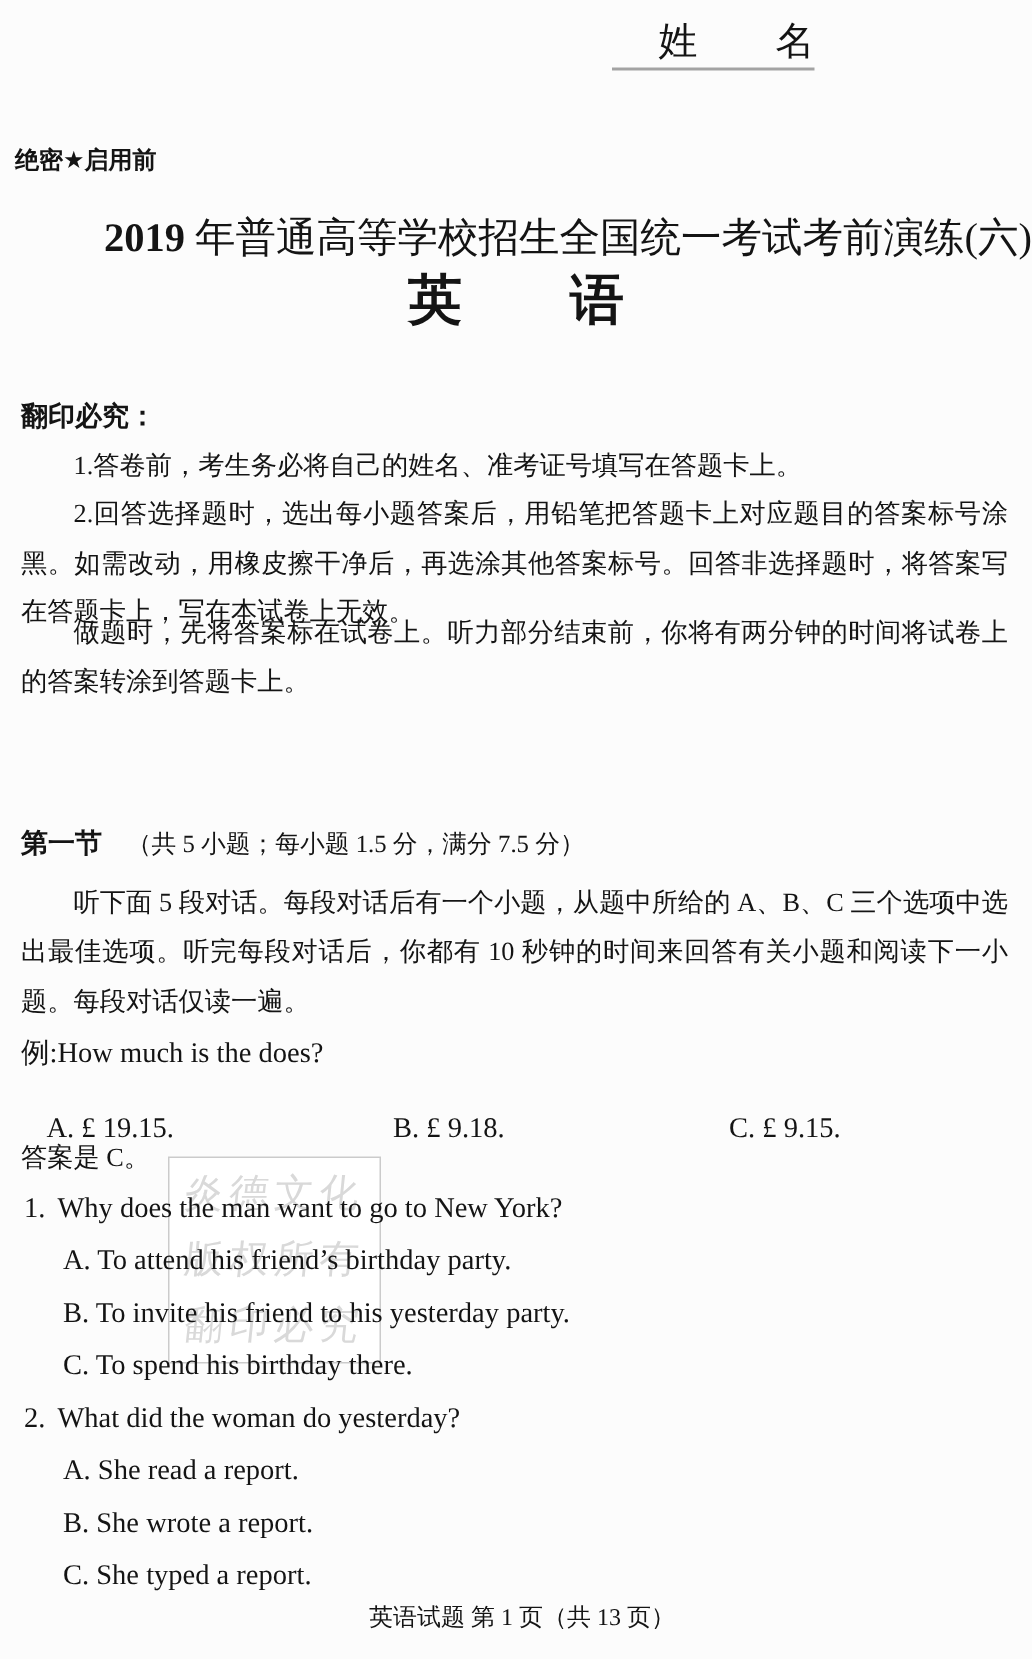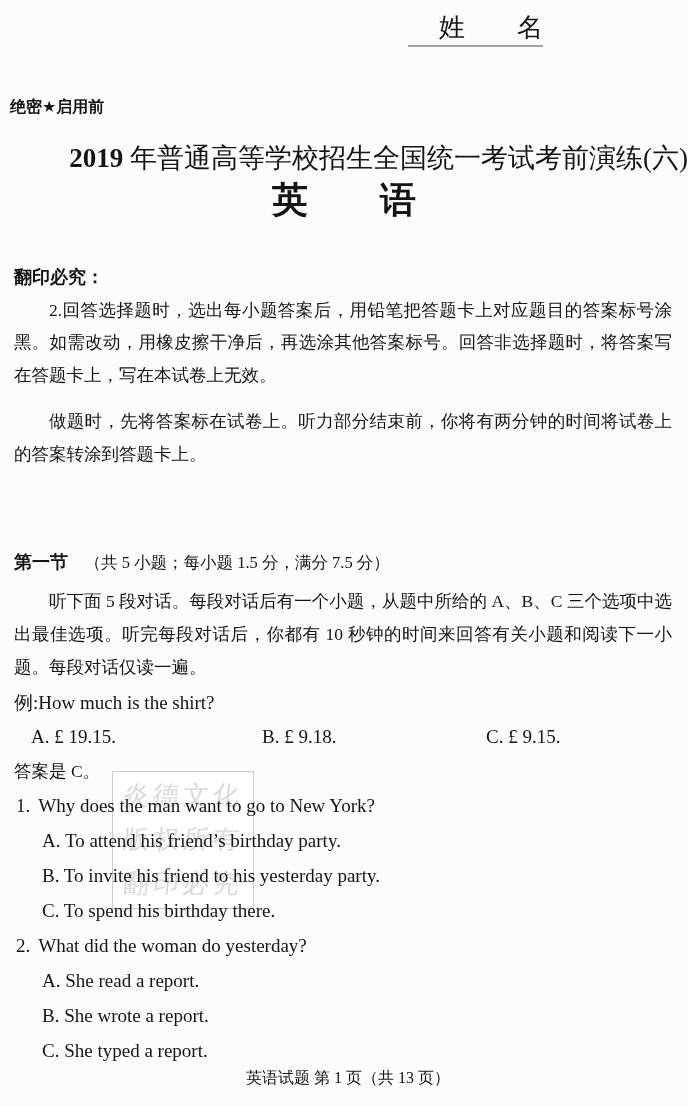--- a/index.html
+++ b/index.html
@@ -56,21 +56,21 @@
     font-weight:bold;font-size:18px;
   }
   .h-note{font-size:16.5px;font-weight:normal;font-family:"Liberation Serif","DejaVu Serif",serif;}
   .notice p,.intro{margin:0;text-indent:2em;text-align:justify;}
   .part1{top:405px;line-height:33px;font-size:17.5px;}
   .section1{top:546px;line-height:33px;font-size:17.5px;}
   .section1 .intro{margin-top:6px;}
   
   .example{top:686px;line-height:34px;font-size:19px;}
   .ex-opts{position:relative;height:34px;}
-  .ex-opts span{position:absolute;top:0;white-space:nowrap;}
+  .ex-opts span{position:absolute;top:16px;white-space:nowrap;}
   .ex-opt-a{left:17px;} .ex-opt-b{left:248px;} .ex-opt-c{left:472px;}
   .ex-answer{font-size:17.5px;}
   
   .questions{top:788px;left:16px;line-height:35px;font-size:19px;}
   .q-line .q-num{margin-right:8px;}
   .opt-line{padding-left:26px;}
   
   .footer{
     position:absolute;top:1068px;left:4px;width:100%;
     text-align:center;font-size:16px;
@@ -97,34 +97,35 @@
     </div>
 
     <div class="secrecy">绝密★启用前</div>
 
     <div class="title"><span class="year">2019</span><span> 年普通高等学校招生全国统一考试考前演练(六)</span></div>
 
     <div class="subject">英　　语</div>
 
     <div class="blk notice">
       <div class="h-hei">翻印必究：</div>
+      <p>1.答卷前，考生务必将自己的姓名、准考证号填写在答题卡上。</p>
       <p>2.回答选择题时，选出每小题答案后，用铅笔把答题卡上对应题目的答案标号涂黑。如需改动，用橡皮擦干净后，再选涂其他答案标号。回答非选择题时，将答案写在答题卡上，写在本试卷上无效。</p>
     </div>
 
     <div class="blk part1">
       <p class="intro">做题时，先将答案标在试卷上。听力部分结束前，你将有两分钟的时间将试卷上的答案转涂到答题卡上。</p>
     </div>
 
     <div class="blk section1">
       <div><span class="h-hei">第一节</span><span class="h-note">　（共 5 小题；每小题 1.5 分，满分 7.5 分）</span></div>
       <p class="intro">听下面 5 段对话。每段对话后有一个小题，从题中所给的 A、B、C 三个选项中选出最佳选项。听完每段对话后，你都有 10 秒钟的时间来回答有关小题和阅读下一小题。每段对话仅读一遍。</p>
     </div>
 
     <div class="blk example">
-      <div>例:How much is the shirt?</div>
+      <div>例:How much is the does?</div>
       <div class="ex-opts">
         <span class="ex-opt-a">A. £ 19.15.</span>
         <span class="ex-opt-b">B. £ 9.18.</span>
         <span class="ex-opt-c">C. £ 9.15.</span>
       </div>
       <div class="ex-answer">答案是 C。</div>
     </div>
 
     <div class="blk questions">
       <div class="q-line"><span class="q-num">1.</span><span>Why does the man want to go to New York?</span></div>

